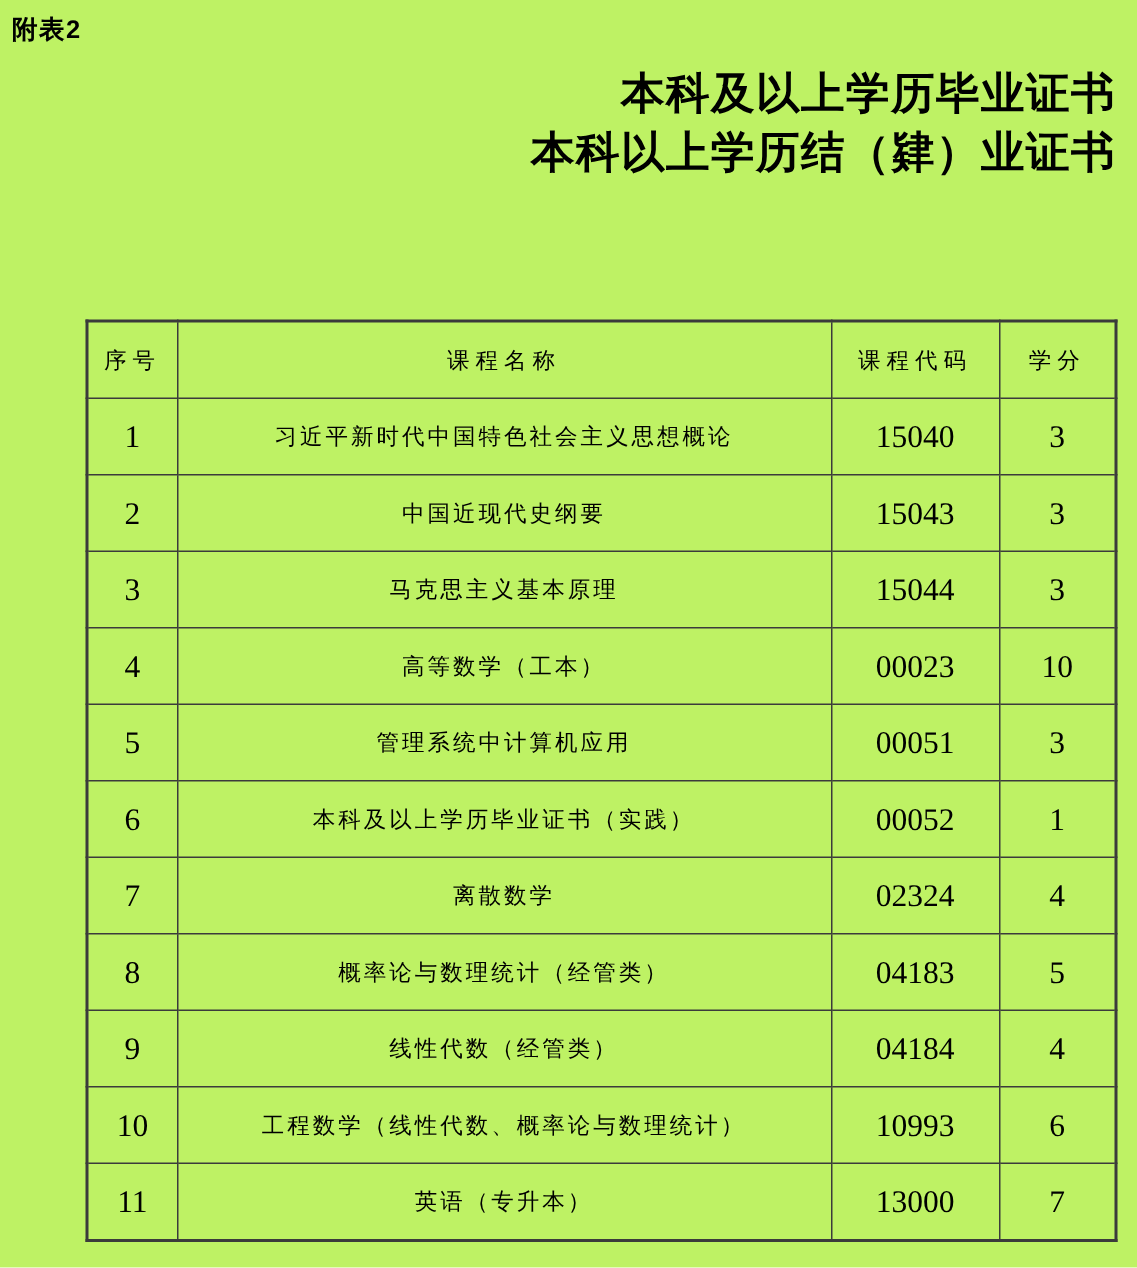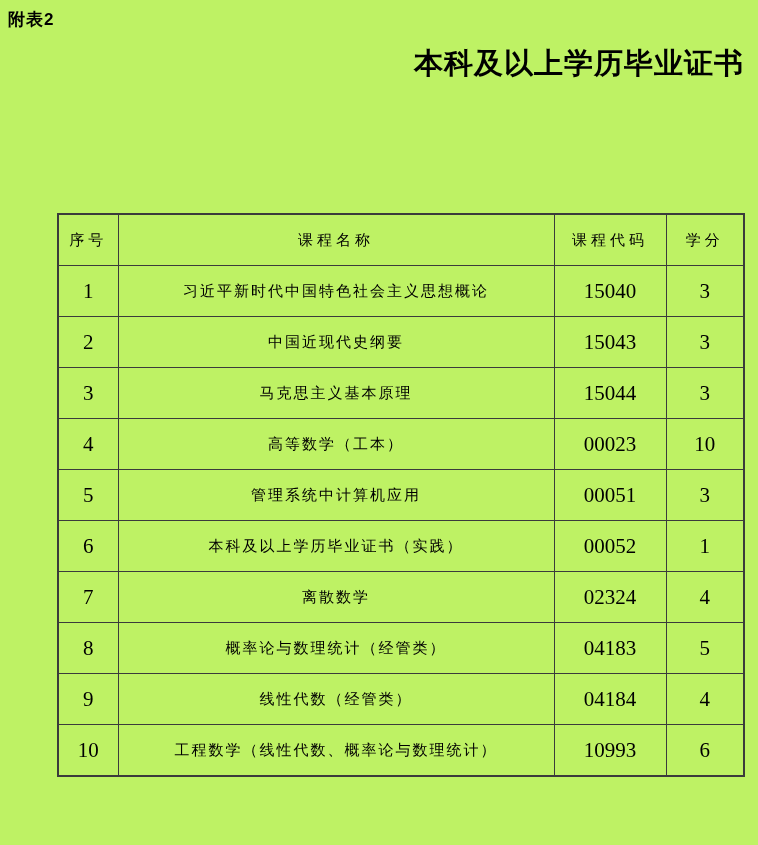--- a/index.html
+++ b/index.html
@@ -74,20 +74,21 @@
 </style>
 </head>
 <body>
 
 <div class="sheet">
 
   <div class="appendix-label">附表2</div>
 
   <div class="title-block">
     <div class="title-line">本科及以上学历毕业证书</div>
+    <div class="title-line">本科以上学历结（肄）业证书</div>
   </div>
 
   <table class="course-table">
     <colgroup>
       <col style="width:60px">
       <col style="width:436px">
       <col style="width:112px">
       <col style="width:78px">
     </colgroup>
     <thead>
@@ -152,16 +153,22 @@
         <td>线性代数（经管类）</td>
         <td class="num">04184</td>
         <td class="num">4</td>
       </tr>
       <tr>
         <td class="num">10</td>
         <td>工程数学（线性代数、概率论与数理统计）</td>
         <td class="num">10993</td>
         <td class="num">6</td>
       </tr>
+      <tr>
+        <td class="num">11</td>
+        <td>英语（专升本）</td>
+        <td class="num">13000</td>
+        <td class="num">7</td>
+      </tr>
     </tbody>
   </table>
 
 </div>
 
 </body></html>

